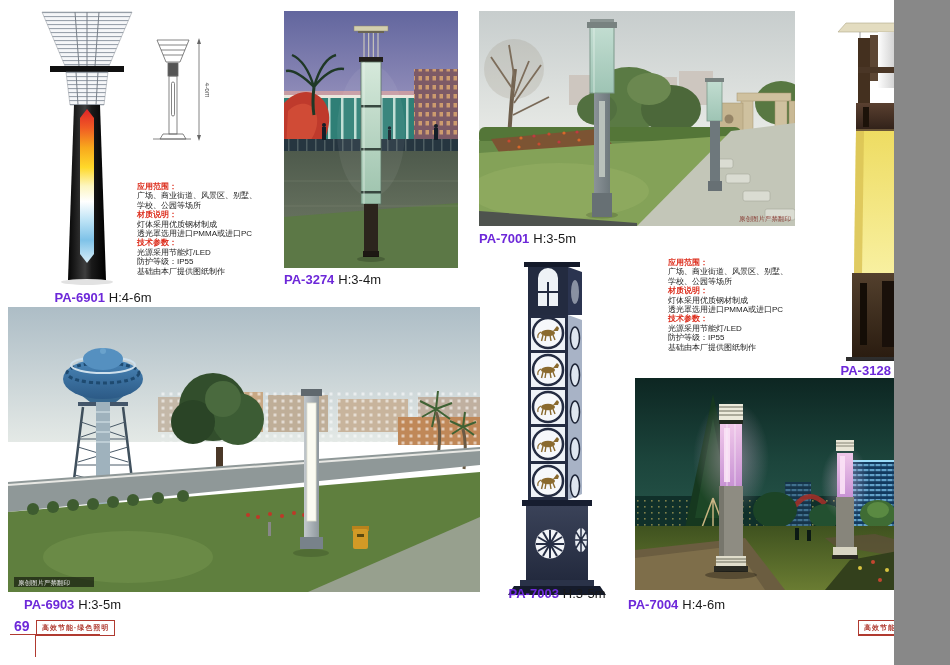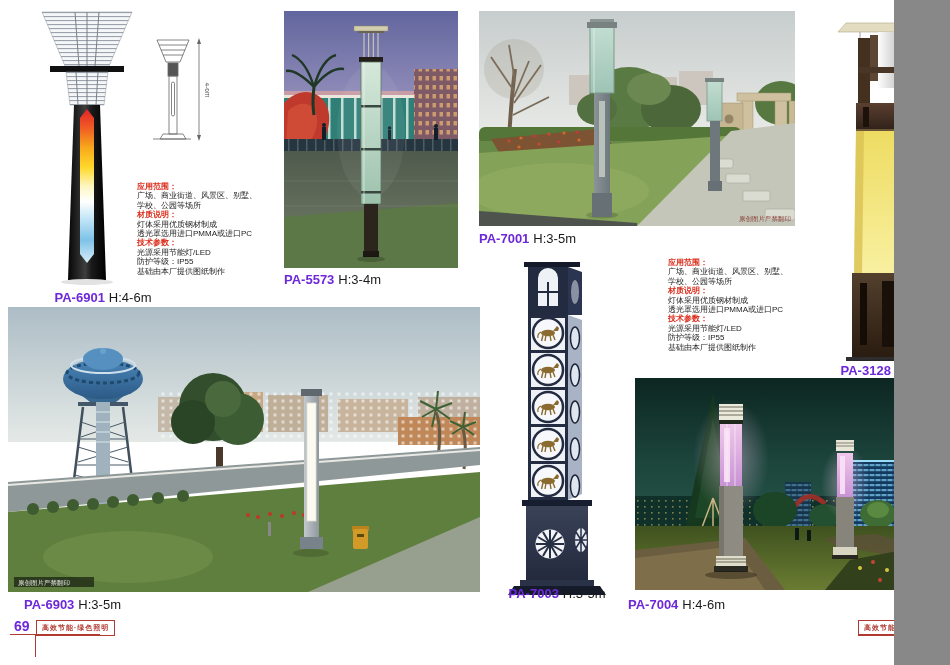--- a/index.html
+++ b/index.html
@@ -151,21 +151,21 @@
     <rect x="77" y="51" width="20" height="142" fill="url(#glass2)" stroke="#5c7464" stroke-width="0.8"></rect>
     <rect x="77" y="94" width="20" height="2.5" fill="#384840"></rect>
     <rect x="77" y="137" width="20" height="2.5" fill="#384840"></rect>
     <rect x="77" y="180" width="20" height="2.5" fill="#384840"></rect>
     <path d="M80,51 V193" stroke="#eef6ee" stroke-width="1" opacity="0.6"></path>
     <rect x="80" y="193" width="14" height="50" fill="#2c251d"></rect>
     <rect x="79" y="240" width="16" height="6" fill="#1d1813"></rect>
     <ellipse cx="87" cy="248" rx="14" ry="3" fill="#000" opacity="0.2"></ellipse>
   </svg>
   <div class="plabel" style="left:284px;top:272px;">
-    <span class="code">PA-5573</span><span class="ht">H:3-4m</span>
+    <span class="code">PA-3274</span><span class="ht">H:3-4m</span>
   </div>
 
   <svg class="abs" style="left:479px;top:11px;" width="316" height="215" viewBox="0 0 316 215">
     <defs>
       <linearGradient id="sky7" x1="0" y1="0" x2="0" y2="1">
         <stop offset="0" stop-color="#c7cdcd"></stop>
           <stop offset="1" stop-color="#e9ebe7"></stop>
       </linearGradient>
       <linearGradient id="glass7" x1="0" y1="0" x2="0" y2="1">
         <stop offset="0" stop-color="#c2ddd1"></stop>

